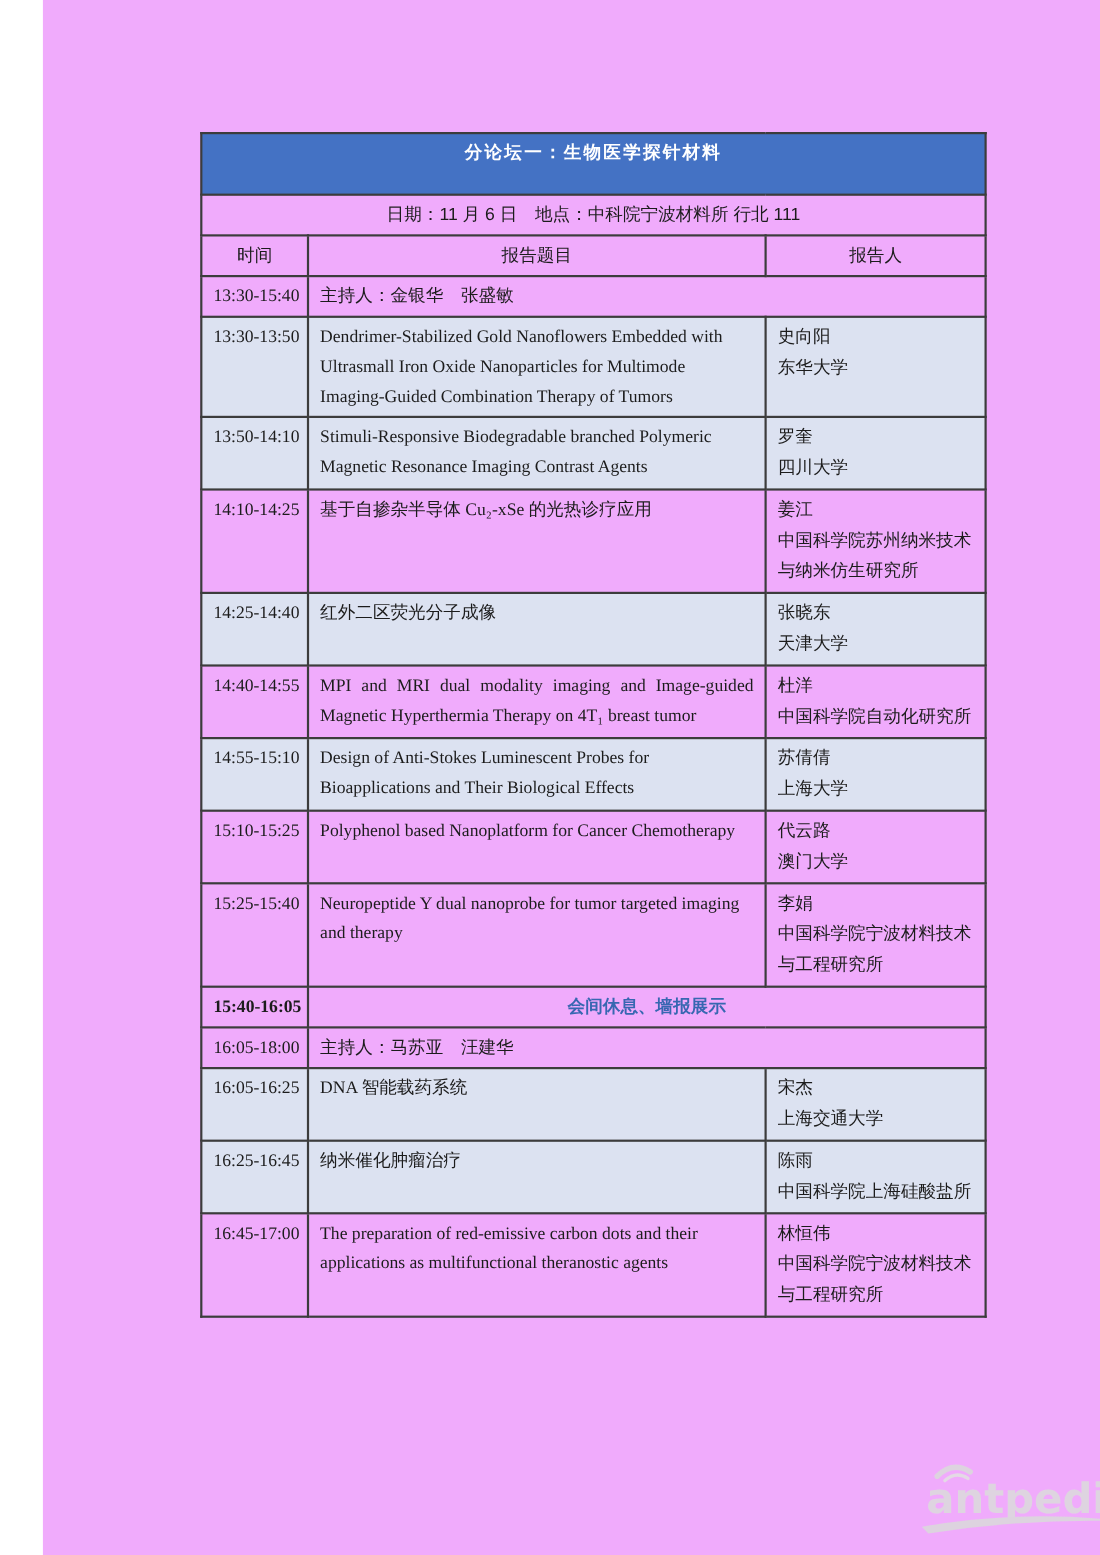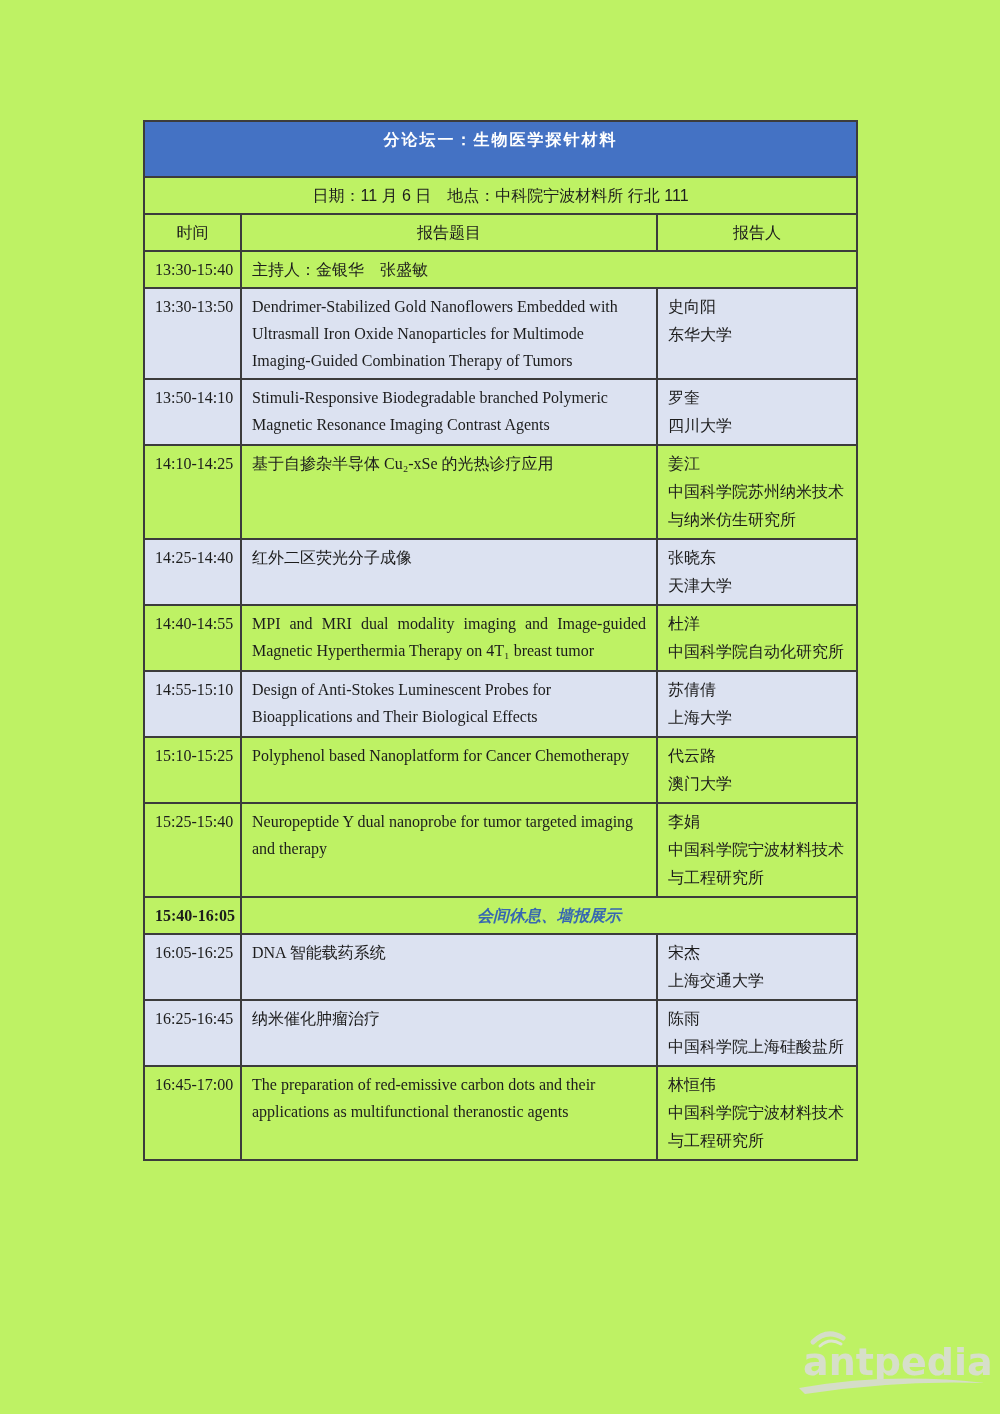--- a/index.html
+++ b/index.html
@@ -8,21 +8,21 @@
     --border:#3c3c3c;
     --break-blue:#3767b1;
     --ink:#1c1c1c;
   }
   html,body{margin:0;padding:0;}
   body{
     width:1000px;height:1414px;position:relative;background:#ffffff;
     font-family:"Liberation Serif","DejaVu Serif",serif;color:var(--ink);
     overflow:hidden;
   }
-  .page{position:absolute;inset:0;background:#bef264;}
+  .page{position:absolute;inset:0;background:#f0abfc;margin-left:39px;}
   table.schedule{
     position:absolute;left:143px;top:120px;width:713px;
     border-collapse:collapse;table-layout:fixed;
   }
   table.schedule td,table.schedule th{
     border:2px solid var(--border);
     vertical-align:top;
     padding:4px 10px;
     line-height:27px;
     font-size:16px;
@@ -47,21 +47,21 @@
   tr.shaded td{background:var(--shaded);}
   td.col-time{font-size:16px;white-space:nowrap;padding-left:8px;}
   td.col-time.bold{font-weight:bold;}
   td.col-title{font-size:16px;}
   td.col-title.justify{text-align:justify;}
   td.col-speaker{font-size:17px;}
   td.col-speaker div{line-height:28px;}
   td.col-chair{font-size:17px;}
   td.col-break{
     font-family:"Liberation Sans","DejaVu Sans",sans-serif;
-    color:var(--break-blue);font-weight:bold;font-size:17px;text-align:center;font-style:italic;
+    color:var(--break-blue);font-weight:bold;font-size:17px;text-align:center;
   }
   .watermark{
     position:absolute;left:795px;top:1320px;width:200px;height:85px;
     opacity:0.85;
   }
 </style>
 </head>
 <body>
 
 <div class="page">
@@ -151,20 +151,24 @@
           <td class="col-title">Neuropeptide Y dual nanoprobe for tumor targeted imaging and therapy</td>
           <td class="col-speaker">
             <div>李娟</div>
             <div>中国科学院宁波材料技术与工程研究所</div>
           </td>
         </tr>
         <tr>
           <td class="col-time bold">15:40-16:05</td>
           <td class="col-break" colspan="2">会间休息、墙报展示</td>
         </tr>
+        <tr>
+          <td class="col-time">16:05-18:00</td>
+          <td class="col-chair" colspan="2">主持人：马苏亚　汪建华</td>
+        </tr>
         <tr class="shaded">
           <td class="col-time">16:05-16:25</td>
           <td class="col-title">DNA 智能载药系统</td>
           <td class="col-speaker">
             <div>宋杰</div>
             <div>上海交通大学</div>
           </td>
         </tr>
         <tr class="shaded">
           <td class="col-time">16:25-16:45</td>

